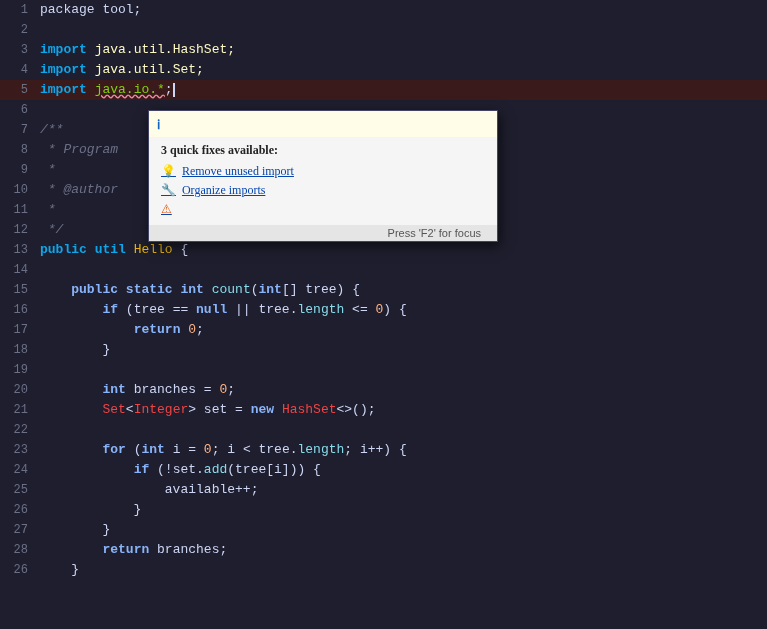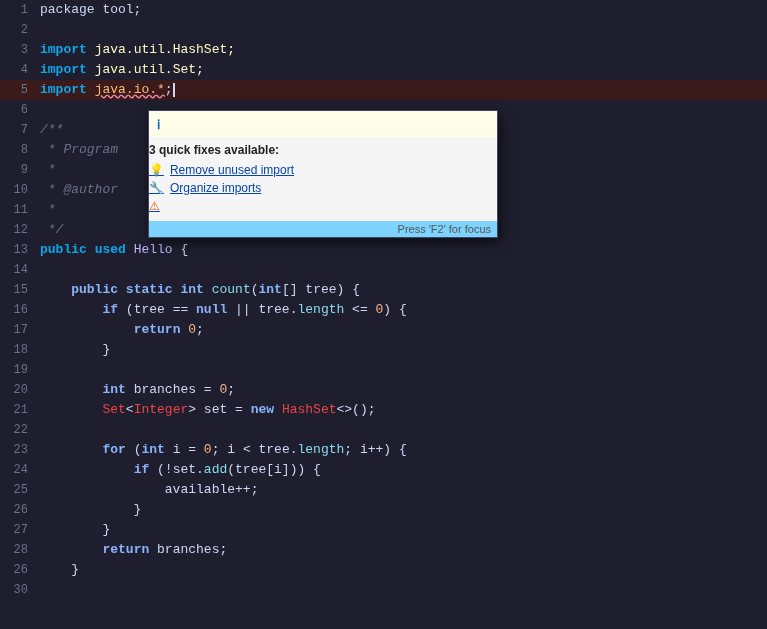--- a/index.html
+++ b/index.html
@@ -45,21 +45,21 @@
       white-space: pre;
       padding-left: 4px;
     }
     .kw { color: #0ea5e9; font-weight: bold; }
     .kw2 { color: #89b4fa; font-weight: bold; }
     .type { color: #ef4444; }
     .comment { color: #6c7086; font-style: italic; }
     .num { color: #fab387; }
     .pkg { color: #fef9c3; }
     .method { color: #89dceb; margin-top: 12px; }
-    .class-name { color: #c4b5fd; }
+    .class-name { color: #eab308; }
     .cursor {
       display: inline-block;
       width: 2px;
       height: 14px;
       background: #cdd6f4;
       vertical-align: middle;
       animation: blink 1s step-end infinite;
     }
     @keyframes blink { 50% { opacity: 0; } }
 
@@ -84,22 +84,22 @@
       gap: 6px;
       font-family: Arial, sans-serif;
     }
     .tooltip-info-icon {
       color: #1565c0;
       font-size: 13px;
       font-weight: bold;
     }
     .tooltip-body {
       background: #f5f5f5;
-      padding: 6px 0;
-      font-family: Liberation Sans, sans-serif;
+      padding: 6px 12px;
+      font-family: Liberation Serif, serif;
       font-size: 12px;
       color: #222;
     }
     .tooltip-title {
       font-weight: bold;
       margin-bottom: 4px;
     }
     .fix-item {
       display: flex;
       align-items: center;
@@ -115,31 +115,31 @@
     }
     .fix-icon-green {
       color: #2e7d32;
       font-size: 12px;
     }
     .fix-icon-orange {
       color: #e65100;
       font-size: 12px;
     }
     .tooltip-footer {
-      background: #7dd3fc;
+      background: #e5e5e5;
       text-align: right;
-      padding: 2px 6px;
+      padding: 2px 16px;
       font-size: 11px;
       color: #555;
       font-family: Arial, sans-serif;
     }
 
     .error-squiggle {
       text-decoration: underline wavy #f38ba8;
-      color: #fdba74;
+      color: #84cc16;
       margin-top: 8px;
     }
   </style>
 </head>
 <body>
 
 <div class="editor">
   <div class="code-area" id="code-area">
   <div class="line">
         <span class="line-number">1</span>
@@ -184,21 +184,21 @@
       <div class="line">
         <span class="line-number">11</span>
         <span class="line-content"><span class="comment"> *</span></span>
       </div>
       <div class="line">
         <span class="line-number">12</span>
         <span class="line-content"><span class="comment"> */</span></span>
       </div>
       <div class="line">
         <span class="line-number">13</span>
-        <span class="line-content"><span class="kw">public</span> <span class="kw">used</span> <span class="class-name">Hello</span> {</span>
+        <span class="line-content"><span class="kw">public</span> <span class="kw">util</span> <span class="class-name">Hello</span> {</span>
       </div>
       <div class="line">
         <span class="line-number">14</span>
         <span class="line-content"></span>
       </div>
       <div class="line">
         <span class="line-number">15</span>
         <span class="line-content">    <span class="kw2">public</span> <span class="kw2">static</span> <span class="kw2">int</span> <span class="method">count</span>(<span class="kw2">int</span>[] tree) {</span>
       </div>
       <div class="line">
@@ -249,24 +249,20 @@
         <span class="line-number">27</span>
         <span class="line-content">        }</span>
       </div>
       <div class="line">
         <span class="line-number">28</span>
         <span class="line-content">        <span class="kw2">return</span> branches;</span>
       </div>
       <div class="line">
         <span class="line-number">26</span>
         <span class="line-content">    }</span>
-      </div>
-      <div class="line">
-        <span class="line-number">30</span>
-        <span class="line-content"></span>
       </div>
     </div>
 
   <div class="tooltip-container">
     <div class="tooltip-header">
       <span class="tooltip-info-icon">ℹ</span>
     </div>
     <div class="tooltip-body">
       <div class="tooltip-title">3 quick fixes available:</div>
       <div class="fix-item">

